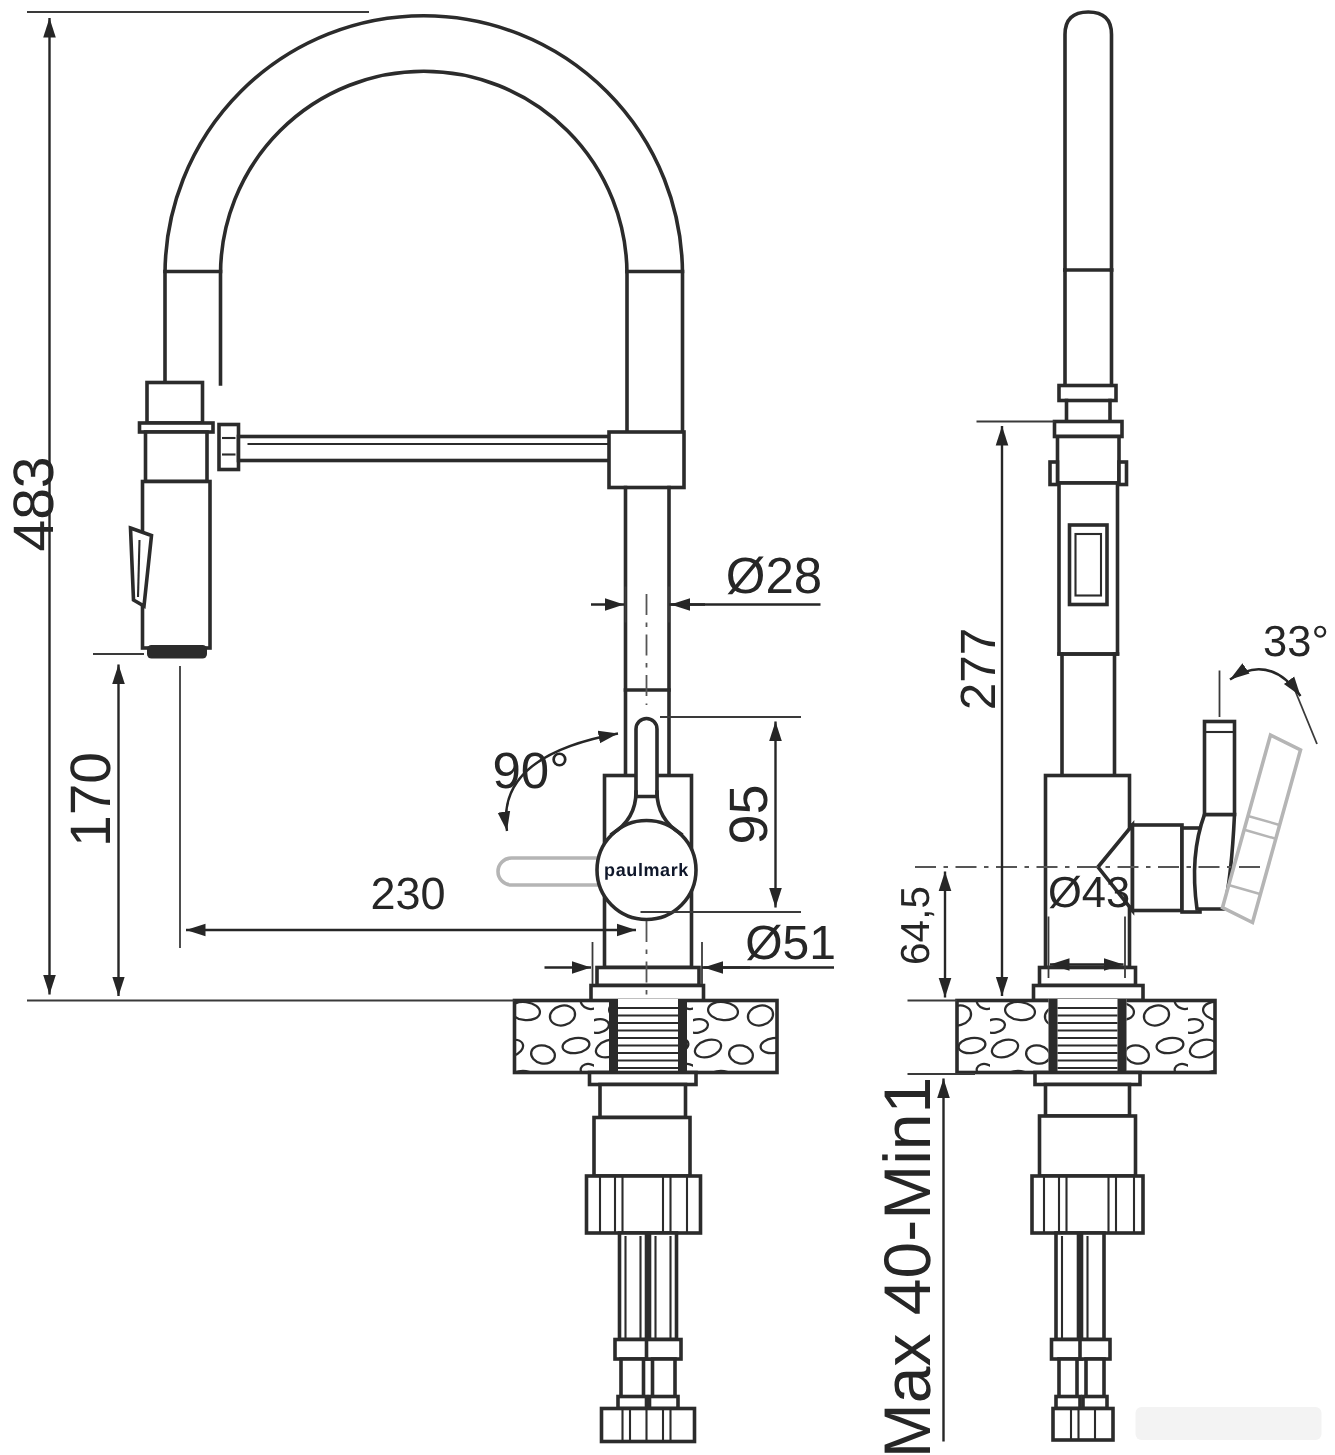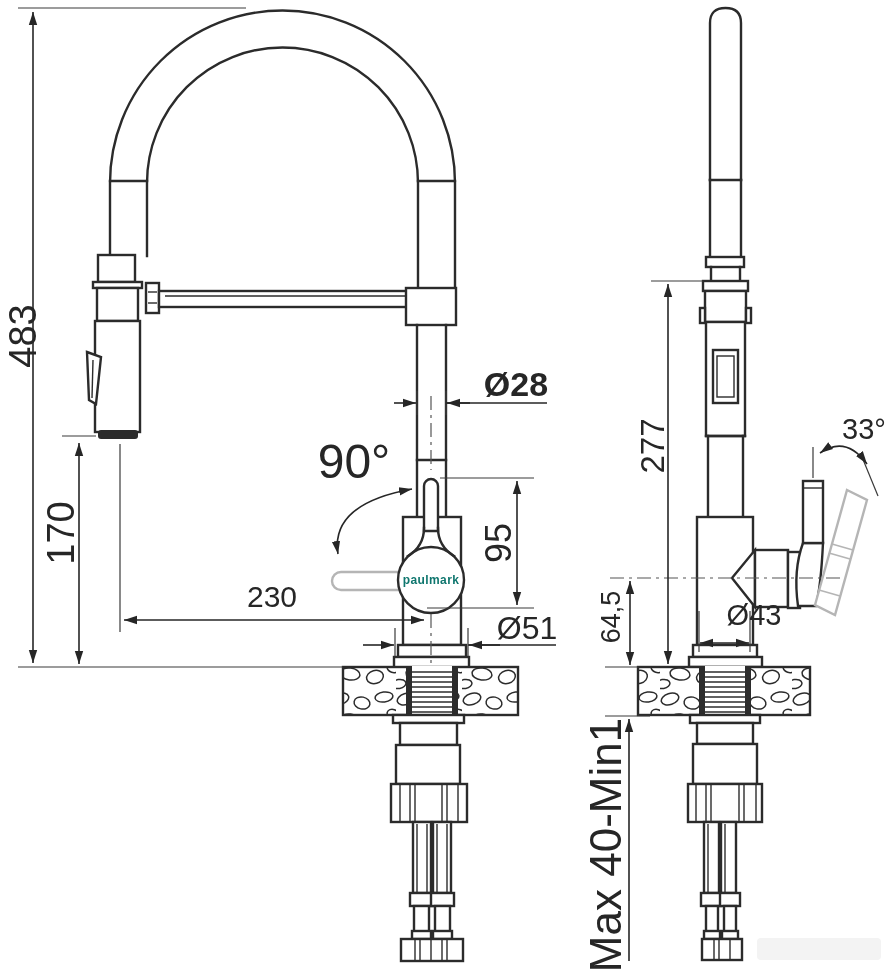--- a/index.html
+++ b/index.html
@@ -2,21 +2,21 @@
 <html><head>
 <meta charset="utf-8">
 <style>
   html,body{margin:0;padding:0;background:#fff;}
   .stage{position:relative;width:890px;height:970px;background:#fff;
          font-family:"Liberation Sans",sans-serif;overflow:hidden;}
   .stage svg{position:absolute;left:0;top:0;}
   .lbl{position:absolute;transform:translate(-50%,-50%);color:#262626;
        white-space:nowrap;line-height:1;letter-spacing:0;}
   .rot{transform:translate(-50%,-50%) rotate(-90deg);}
-  .logo{color:#0f766e;font-weight:bold;letter-spacing:.4px;}
+  .logo{color:#0f172a;font-weight:bold;letter-spacing:.4px;}
   
   .o{stroke:#2b2b2b;stroke-width:2.4;fill:none;stroke-linecap:square;}
   .w{stroke:#2b2b2b;stroke-width:2.4;fill:#ffffff;}
   .t{stroke:#2b2b2b;stroke-width:1.4;fill:none;}
   .dim{stroke:#262626;stroke-width:1.6;fill:none;}
   .ext{stroke:#3a3a3a;stroke-width:1.2;fill:none;}
   .cl{stroke:#555;stroke-width:1.2;fill:none;stroke-dasharray:14 5 3 5;}
   .ghost{stroke:#b5b5b5;stroke-width:2.4;fill:#ffffff;}
   .ghostl{stroke:#b5b5b5;stroke-width:1.6;fill:none;}
   .wm{position:absolute;left:757px;top:938px;width:124px;height:22px;
@@ -300,33 +300,33 @@
     <path class="dim" d="M629,961 V719" marker-end="url(#arr)"></path>
   </g>
 </svg>
 
 <div class="lbl rot" style="left:23px;top:336px;font-size:38px;">483</div>
 
 <div class="lbl rot" style="left:61px;top:533px;font-size:38px;">170</div>
 
 <div class="lbl" style="left:272px;top:597px;font-size:30px;">230</div>
 
-<div class="lbl" style="left:516px;top:384px;font-size:34px;font-weight:bold;">Ø28</div>
-
-<div class="lbl" style="left:354px;top:462px;font-size:48px;text-align:right;">90°</div>
+<div class="lbl" style="left:516px;top:384px;font-size:34px;">Ø28</div>
+
+<div class="lbl" style="left:354px;top:514px;font-size:34px;text-align:right;">90°</div>
 
 <div class="lbl rot" style="left:499px;top:543px;font-size:36px;">95</div>
 
 <div class="lbl" style="left:527px;top:628px;font-size:32px;">Ø51</div>
 
 <div class="lbl rot" style="left:652px;top:446px;font-size:33px;">277</div>
 
 <div class="lbl" style="left:864px;top:429px;font-size:29px;">33°</div>
 
-<div class="lbl" style="left:726px;top:615px;font-size:29px;margin-left:28px;">Ø43</div>
+<div class="lbl" style="left:726px;top:596px;font-size:29px;">Ø43</div>
 
 <div class="lbl rot" style="left:611px;top:617px;font-size:27px;">64,5</div>
 
 <div class="lbl rot" style="left:606px;top:845px;font-size:44px;">Max 40-Min1</div>
 
 <div class="lbl logo" style="left:431px;top:580px;font-size:12px;">paulmark</div>
 
 <div class="wm"></div>
 
 </div>

